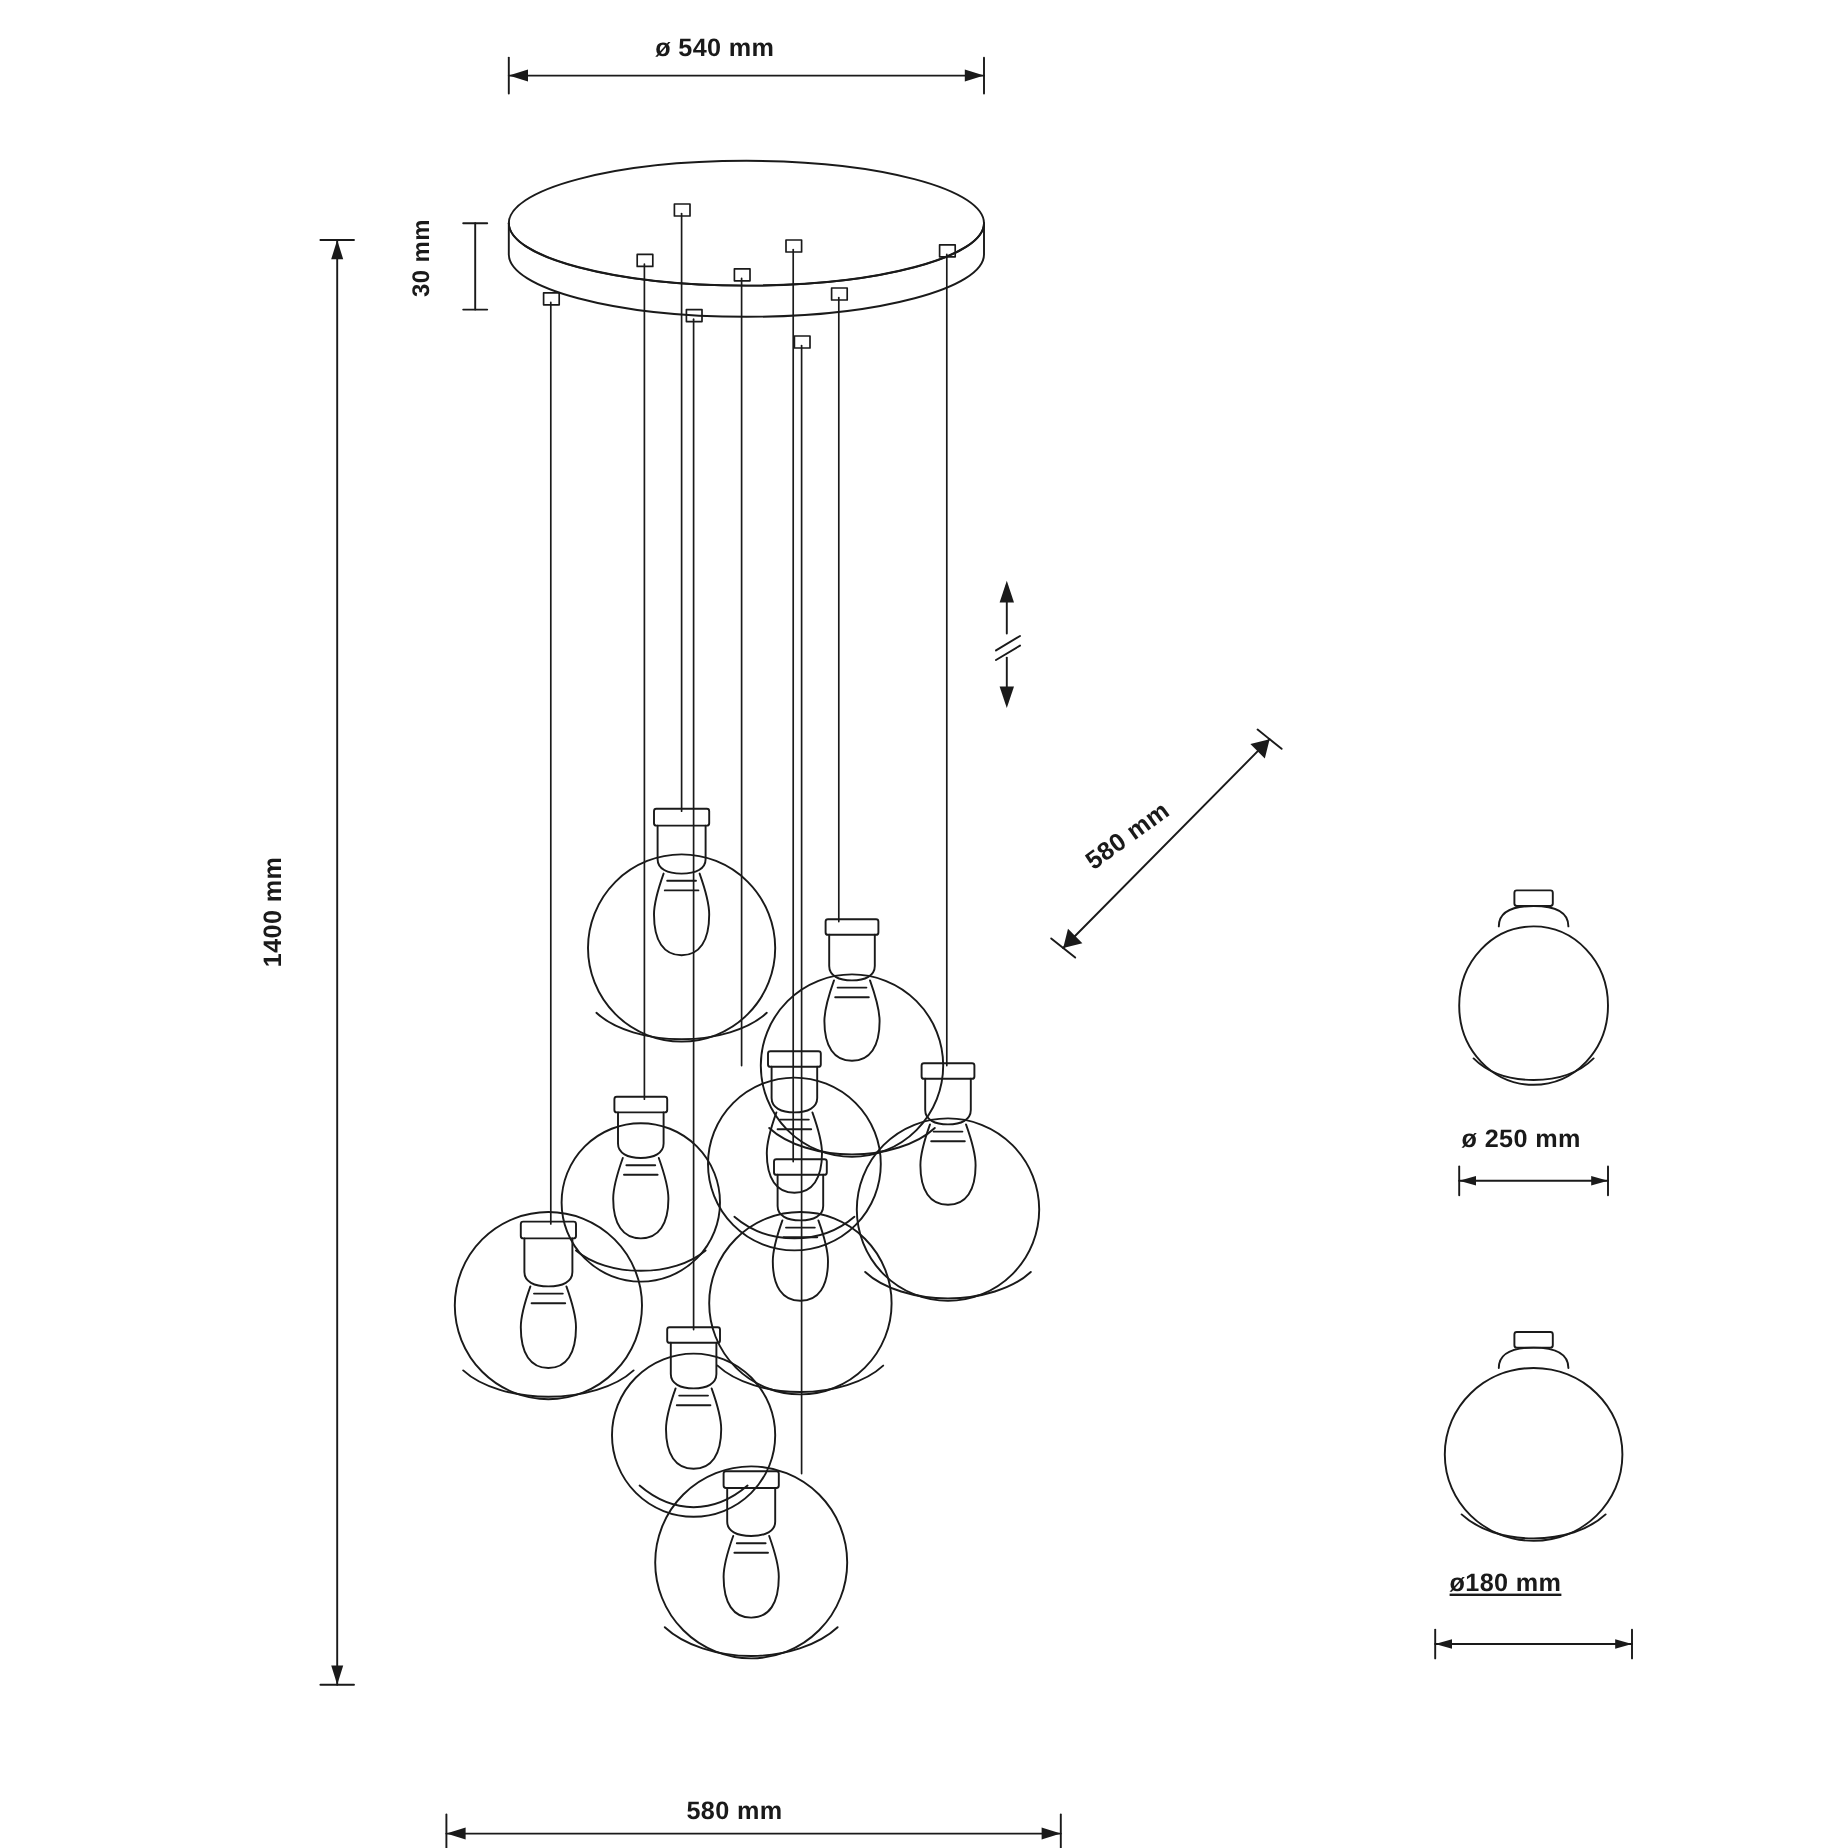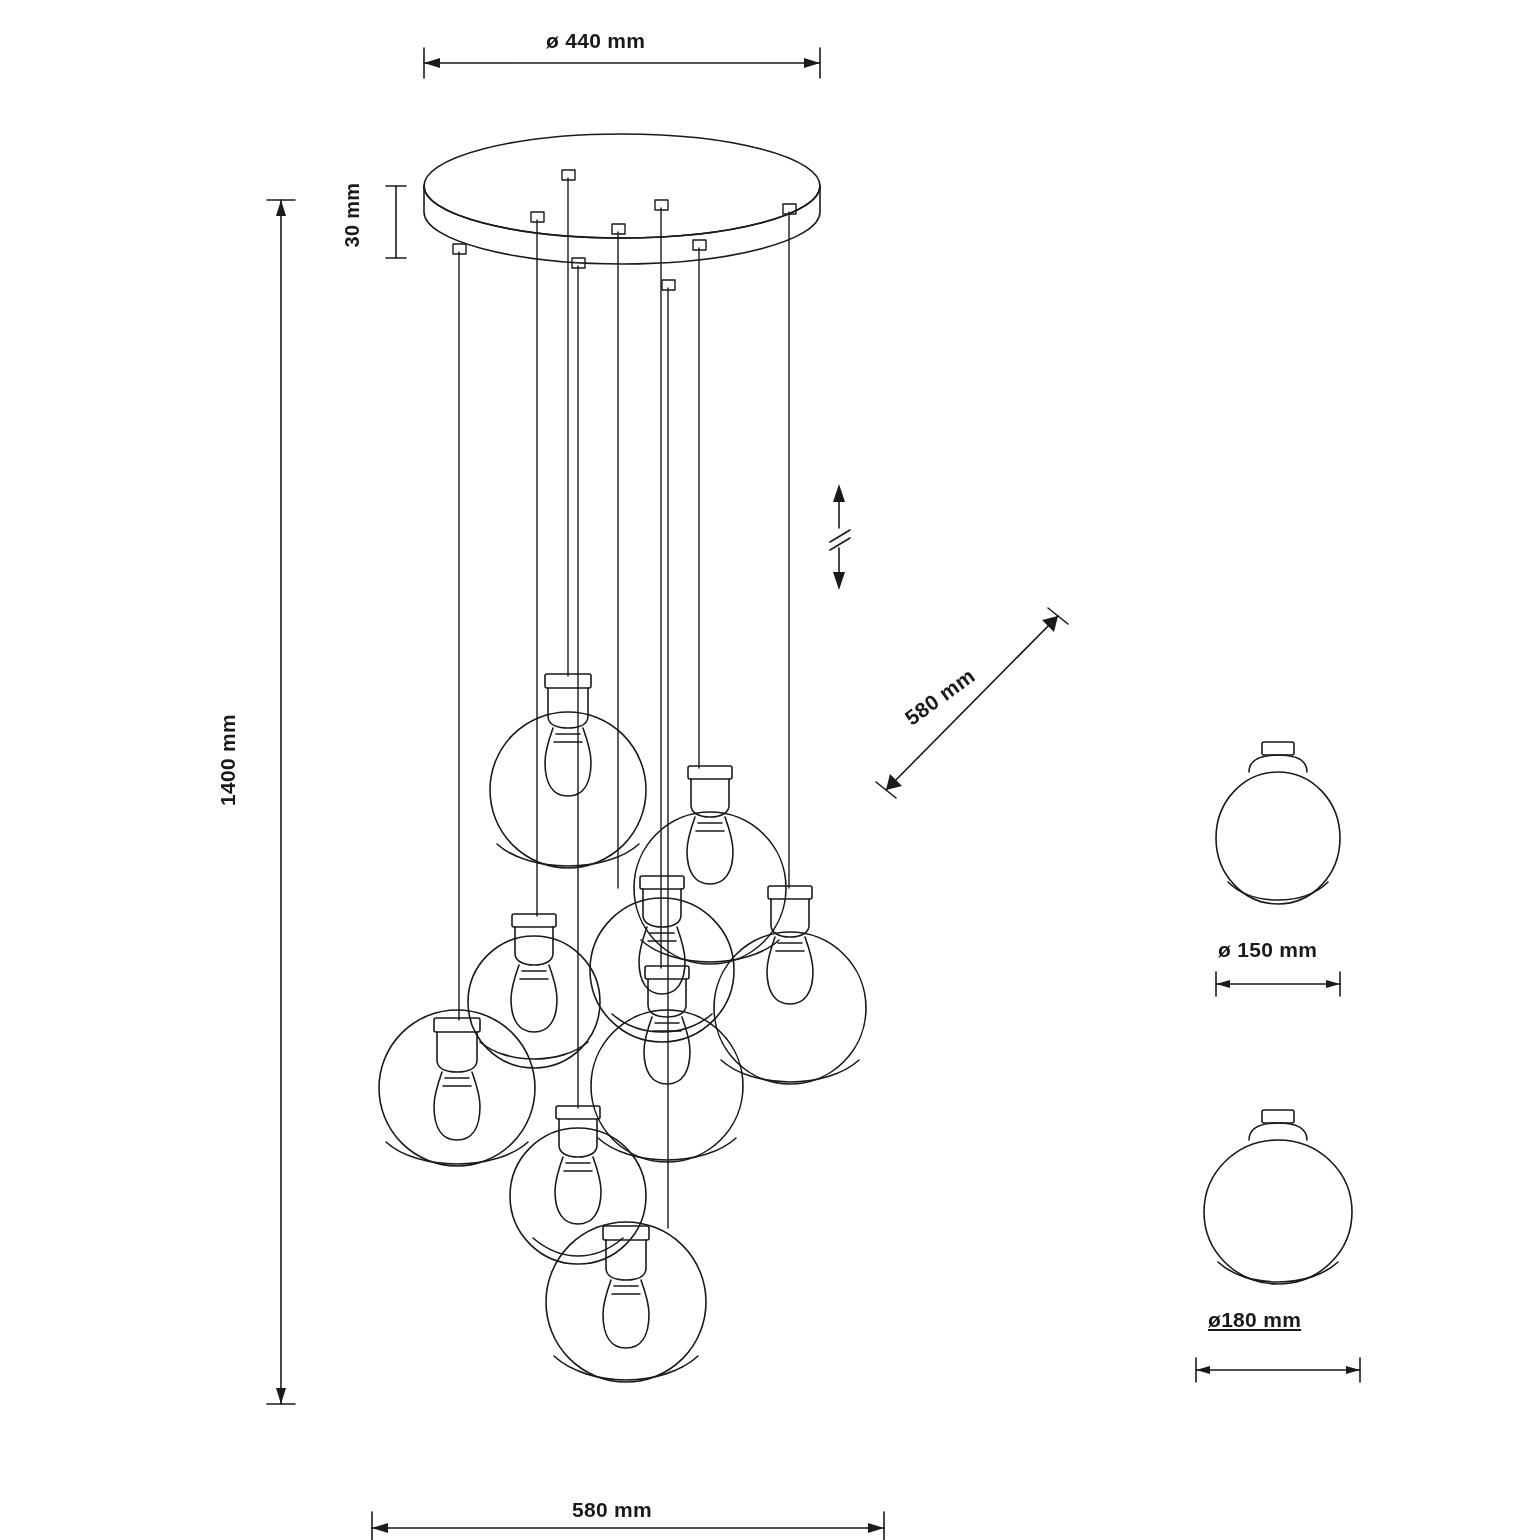--- a/index.html
+++ b/index.html
@@ -215,19 +215,19 @@
       <line x1="1360" y1="1358" x2="1360" y2="1382"></line>
       <polygon points="1196,1370 1210,1366 1210,1374" fill="#1a1a1a" stroke="none"></polygon>
       <polygon points="1360,1370 1346,1366 1346,1374" fill="#1a1a1a" stroke="none"></polygon>
     </g>
 
   </g>
 </svg>
 
 <div class="lbl" id="t1400">1400 mm</div>
 <div class="lbl small" id="t30">30 mm</div>
-<div class="lbl" id="t440">ø 440 mm</div>
+<div class="lbl" id="t440">ø 540 mm</div>
 <div class="lbl" id="t580d">580 mm</div>
 <div class="lbl" id="t580b">580 mm</div>
-<div class="lbl" id="t150">ø 150 mm</div>
+<div class="lbl" id="t150">ø 250 mm</div>
 <div class="lbl" id="t180">ø180 mm</div>
 
 </div>
 
 </body></html>

